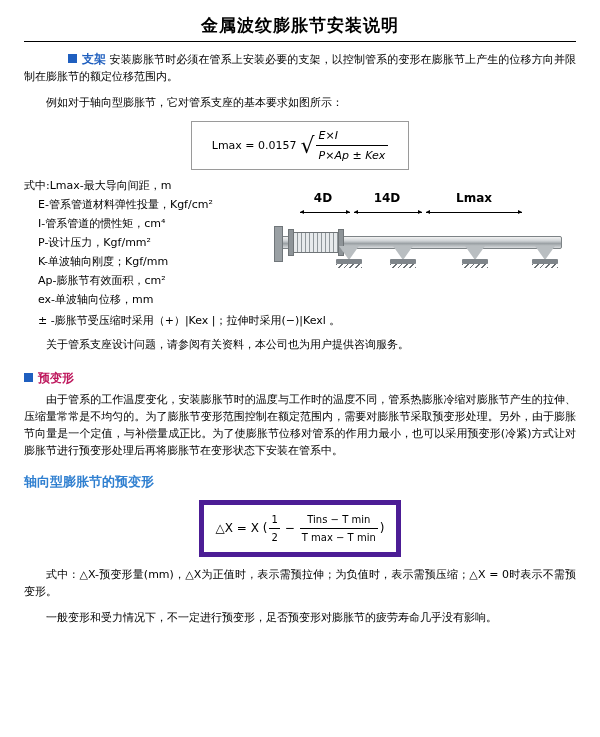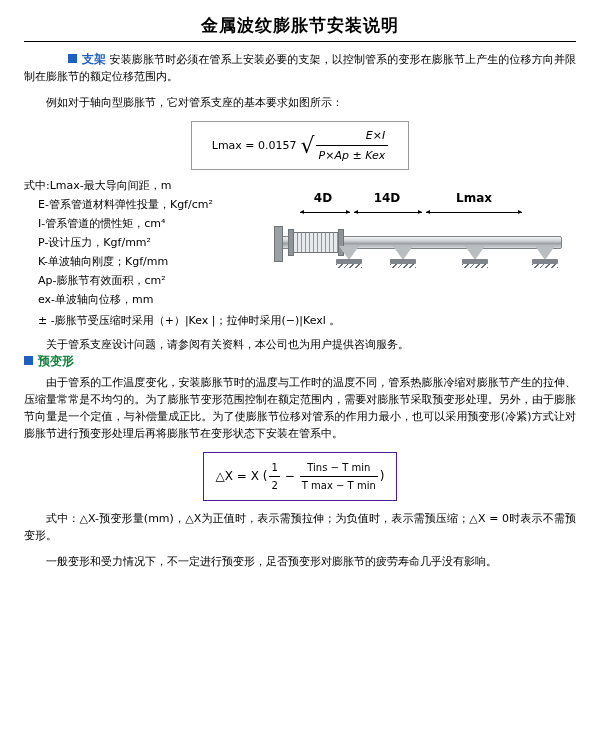--- a/index.html
+++ b/index.html
@@ -89,21 +89,21 @@
     align-items: center;
     font-style: italic;
   }
   .sqrt .radical {
     font-size: 22px;
     line-height: 1;
     margin-right: 1px;
   }
   .frac {
     display: inline-block;
-    text-align: right;
+    text-align: left;
     vertical-align: middle;
     font-style: italic;
     border-top: 1px solid #000;
     padding-top: 0px;
   }
   .frac .num {
     display: block;
     border-bottom: 1px solid #000;
     padding: 0 3px 1px 3px;
     border-top: none;
@@ -234,21 +234,21 @@
     margin-top: 6px;
     text-indent: 22px;
   }
   .eq-center {
     text-align: center;
     margin: 10px 0 4px 0;
   }
   .formula-inline {
     display: inline-flex;
     align-items: center;
-    border: 1px solid #4c1d95;
+    border: 5px solid #4c1d95;
     padding: 6px 12px;
     font-size: 12px;
   }
   .math-i { }
   .smallfrac {
     display: inline-block;
     text-align: center;
     vertical-align: middle;
     margin: 0 2px;
     font-size: 10px;
@@ -337,25 +337,26 @@
         </div>
       </div>
     </div>
 
     <div class="listblock" style="margin-top:2px;">
       <div class="li" style="padding-left:14px;">± -膨胀节受压缩时采用（+）|Kex |；拉伸时采用(−)|Kexl 。</div>
     </div>
 
     <p class="note">关于管系支座设计问题，请参阅有关资料，本公司也为用户提供咨询服务。</p>
 
-    <div class="sub-head" style="color:#15803d;font-size:12px;margin-top:0;">
+    <div class="sub-head" style="color:#be185d;font-size:12px;margin-top:17px;">
       <span class="bluesq"></span><span>预变形</span>
     </div>
     <p class="para indent2" style="margin-top:4px;">由于管系的工作温度变化，安装膨胀节时的温度与工作时的温度不同，管系热膨胀冷缩对膨胀节产生的拉伸、压缩量常常是不均匀的。为了膨胀节变形范围控制在额定范围内，需要对膨胀节采取预变形处理。另外，由于膨胀节向量是一个定值，与补偿量成正比。为了使膨胀节位移对管系的作用力最小，也可以采用预变形(冷紧)方式让对膨胀节进行预变形处理后再将膨胀节在变形状态下安装在管系中。</p>
 
+    <div class="sub-head">轴向型膨胀节的预变形</div>
 
     <div class="eq-center">
       <span class="formula-inline">
         <span>△X = X (</span>
         <span class="smallfrac">
           <span class="n">1</span>
           <span class="d">2</span>
         </span>
         <span style="margin:0 3px;">−</span>
         <span class="smallfrac math-i">

